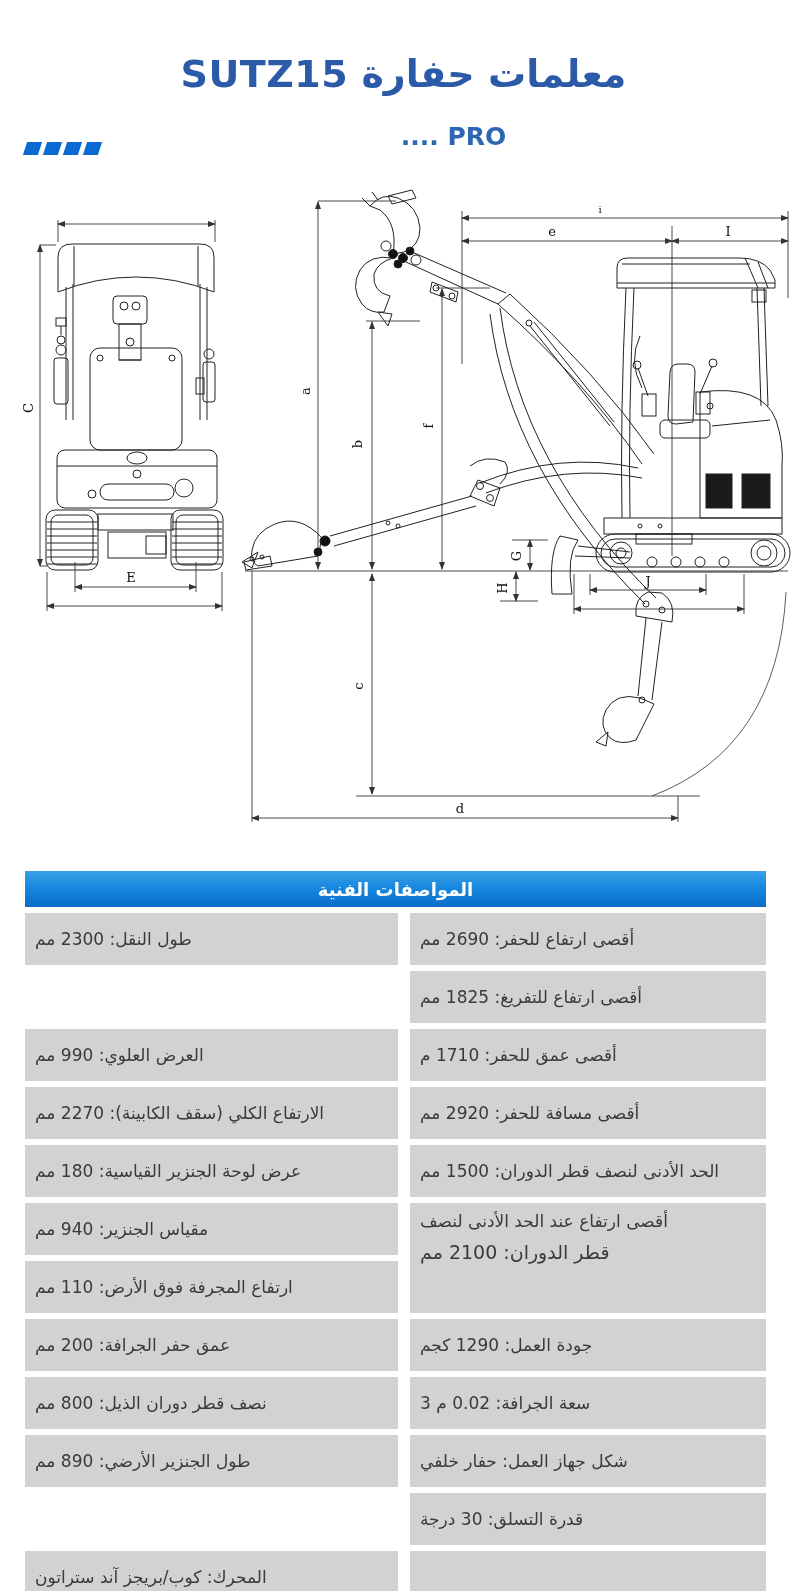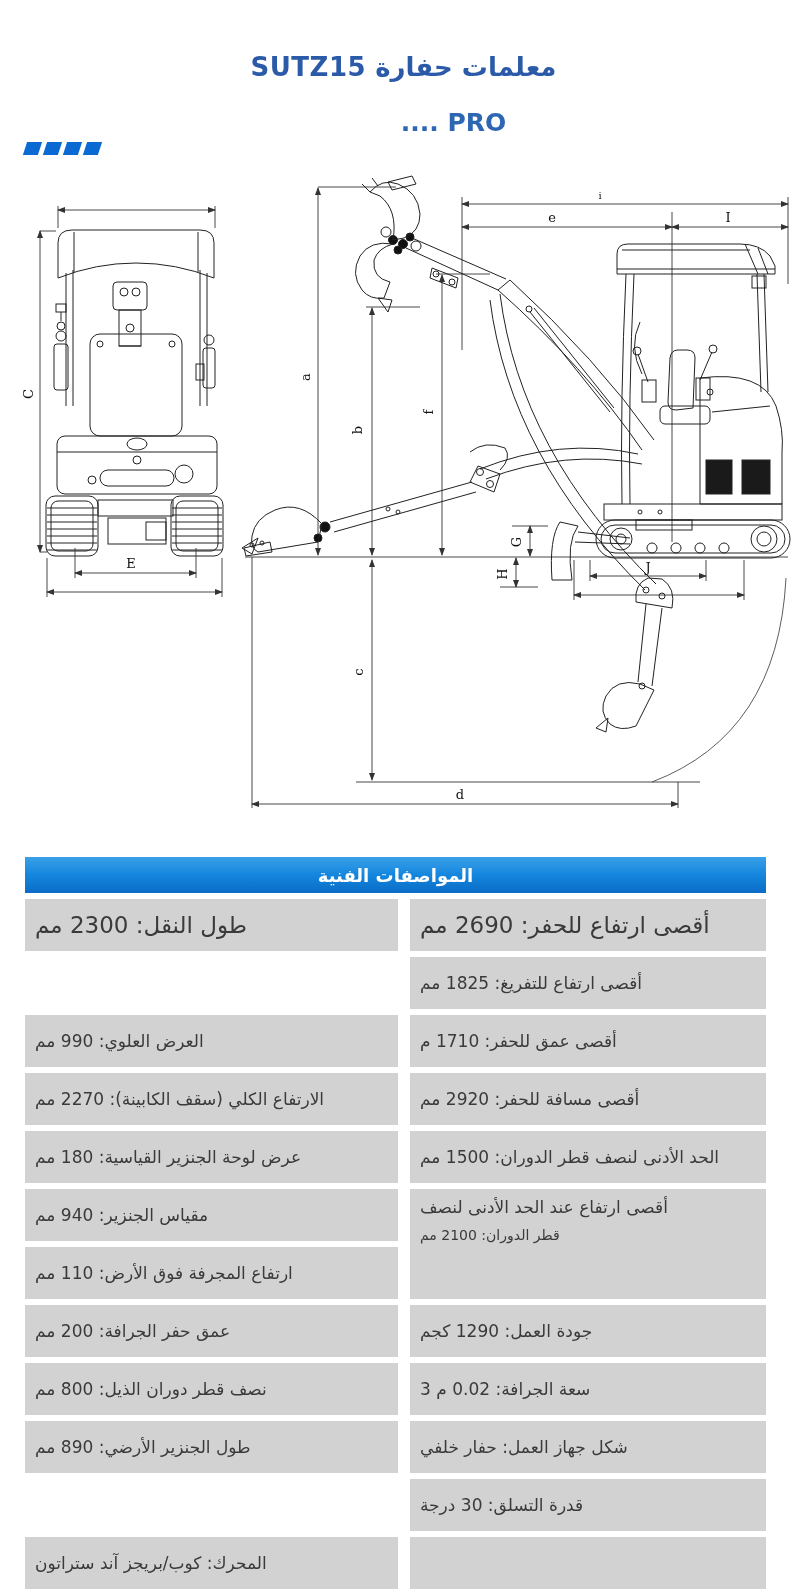--- a/index.html
+++ b/index.html
@@ -3,21 +3,21 @@
 <meta charset="utf-8">
 <style>
   html,body{margin:0;padding:0;}
   body{
     width:791px;height:1591px;overflow:hidden;background:#ffffff;
     font-family:"DejaVu Sans",sans-serif;position:relative;
   }
   
   .page-title{
     margin:52px 0 0 16px;text-align:center;direction:rtl;
-    font-size:26px;font-weight:bold;color:#2b5ba8;letter-spacing:0.5px;
+    font-size:38px;font-weight:bold;color:#2b5ba8;letter-spacing:0.5px;
   }
   .page-subtitle{
     margin-top:26px;text-align:center;font-size:25px;font-weight:bold;
     color:#2d66b3;transform:translateX(58px);
   }
   .dashes{position:absolute;left:25px;top:142px;display:flex;gap:5px;}
   .dash{width:15px;height:13px;background:#0a69d2;transform:skewX(-18deg);}
   
   .diagram{display:block;margin-top:30px;}
   .diagram text{font-family:"DejaVu Serif",serif;fill:#111;font-size:13px;}
@@ -34,28 +34,28 @@
     display:grid;
     grid-template-columns:373px 12px 356px;
     grid-auto-rows:52px;
     row-gap:6px;
   }
   .cell{
     background:#d2d2d2;color:#3a3a3a;font-size:17px;
     display:flex;align-items:center;padding:0 10px;overflow:hidden;
   }
   .cell span{direction:rtl;unicode-bidi:embed;white-space:nowrap;}
-  .cell.big{font-size:23px;}
+  .cell.big{font-size:17px;}
   .cl{grid-column:1;}
   .cr{grid-column:3;}
   .cell.merged{
     grid-row:6 / span 2;display:block;padding-top:8px;
   }
   .cell.merged .l1{font-size:17px;}
-  .cell.merged .l2{font-size:14px;margin-top:10px;}
+  .cell.merged .l2{font-size:19px;margin-top:10px;}
   .cell.merged div span{direction:rtl;unicode-bidi:embed;}
 </style>
 </head>
 <body>
 
 <div class="dashes">
   <div class="dash"></div>
   <div class="dash"></div>
   <div class="dash"></div>
   <div class="dash"></div>

